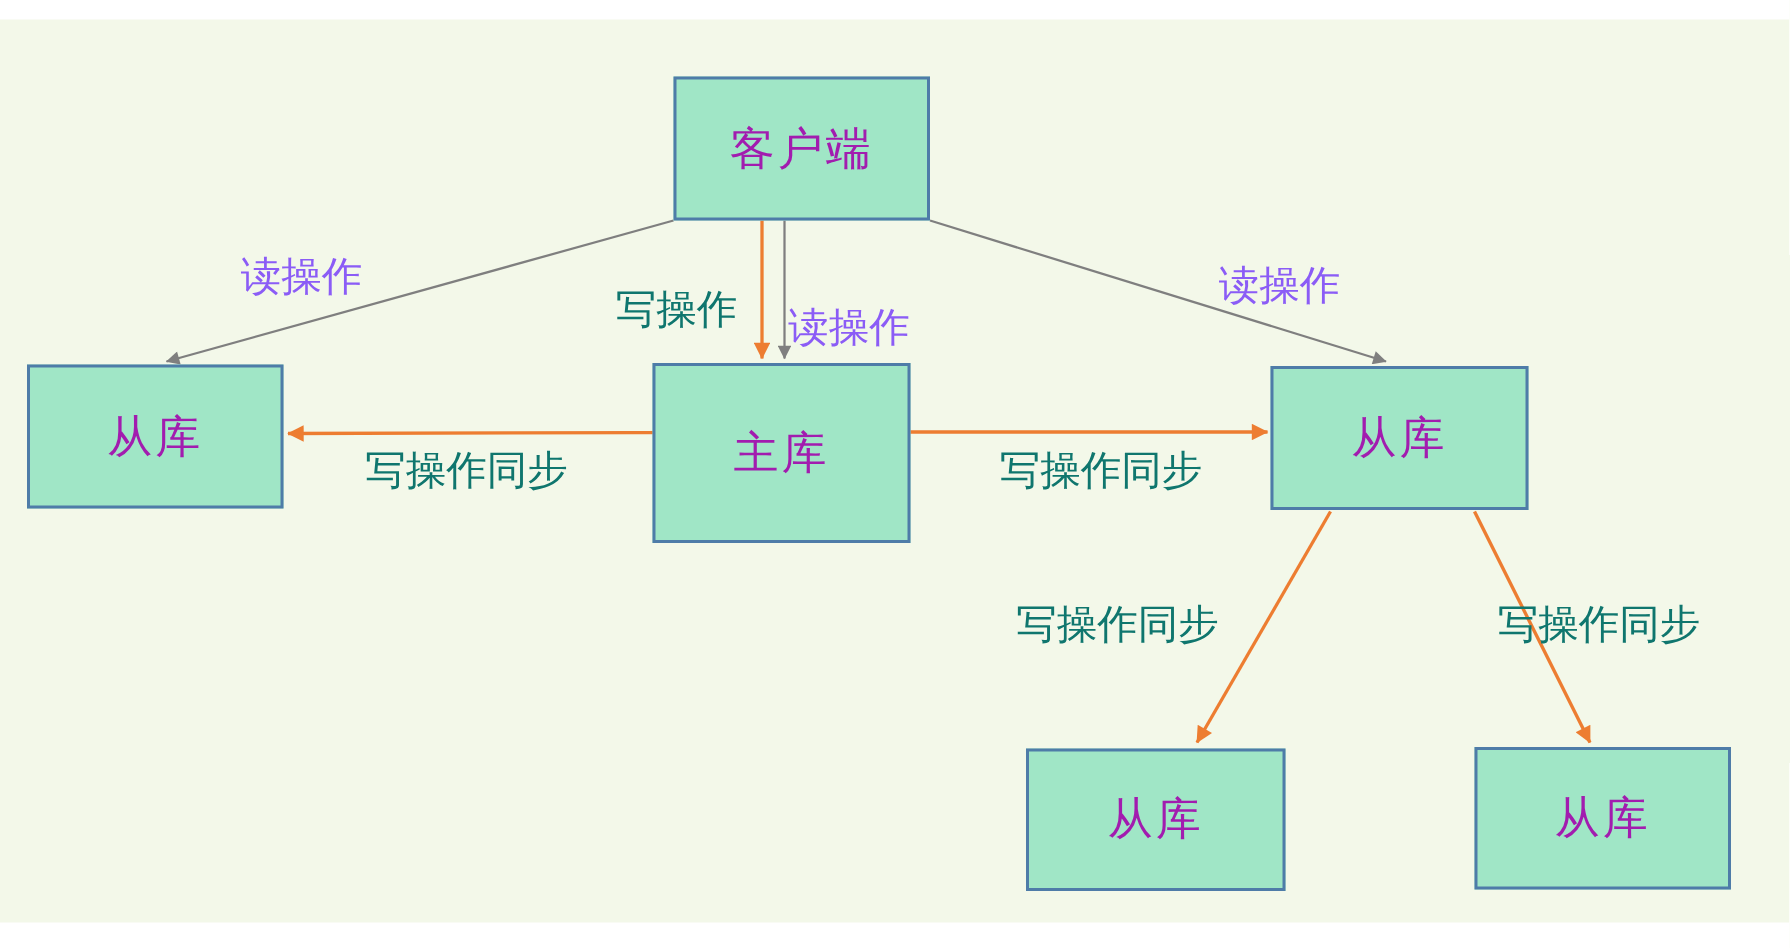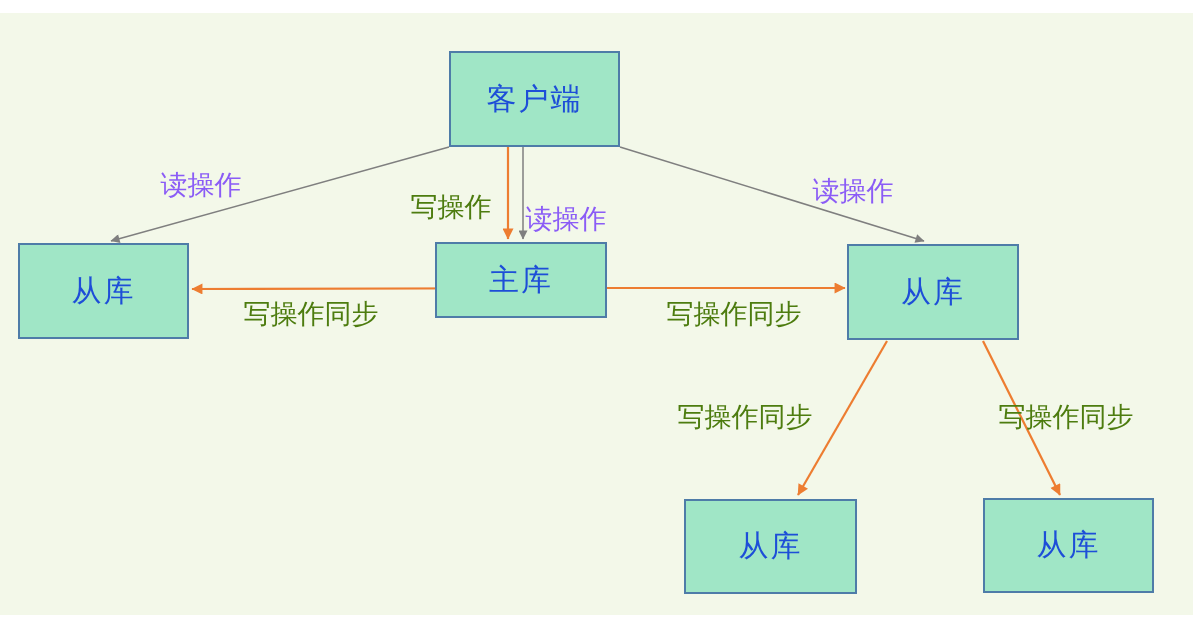--- a/index.html
+++ b/index.html
@@ -29,38 +29,38 @@
     pointer-events: none;
   }
   .node {
     position: absolute;
     background: #a0e6c6;
     border: 2px solid #4e7ca8;
     display: flex;
     align-items: center;
     justify-content: center;
     font-size: 30px;
-    color: #1d4ed8;
+    color: #a21caf;
     letter-spacing: 2px;
   }
   .node-client        { left: 449px; top: 51px;  width: 171px; height: 96px; }
   .node-slave-left    { left: 18px;  top: 243px; width: 171px; height: 96px; }
-  .node-master        { left: 435px; top: 242px; width: 172px; height: 76px; }
+  .node-master        { left: 435px; top: 242px; width: 172px; height: 120px; }
   .node-slave-right   { left: 847px; top: 244px; width: 172px; height: 96px; }
   .node-slave-b-left  { left: 684px; top: 499px; width: 173px; height: 95px; }
   .node-slave-b-right { left: 983px; top: 498px; width: 171px; height: 95px; }
   .edge-label {
     position: absolute;
     transform: translate(-50%, -50%);
     font-size: 27px;
     white-space: nowrap;
     line-height: 1;
   }
   .edge-label.gray   { color: #8b5cf6; }
-  .edge-label.orange { color: #4d7c0f; }
+  .edge-label.orange { color: #0f766e; }
   .lbl-read-left    { left: 201px;  top: 185px; }
   .lbl-write-master { left: 451px;  top: 207px; }
   .lbl-read-master  { left: 566px;  top: 219px; }
   .lbl-read-right   { left: 853px;  top: 191px; }
   .lbl-sync-left    { left: 311px;  top: 314px; }
   .lbl-sync-right   { left: 734px;  top: 314px; }
   .lbl-sync-b-left  { left: 745px;  top: 417px; }
   .lbl-sync-b-right { left: 1066px; top: 417px; }
 </style>
 </head>

